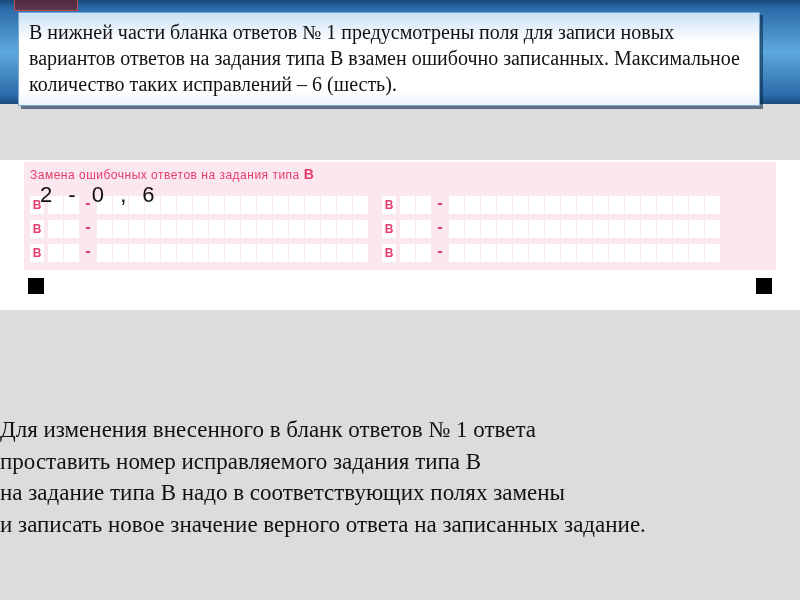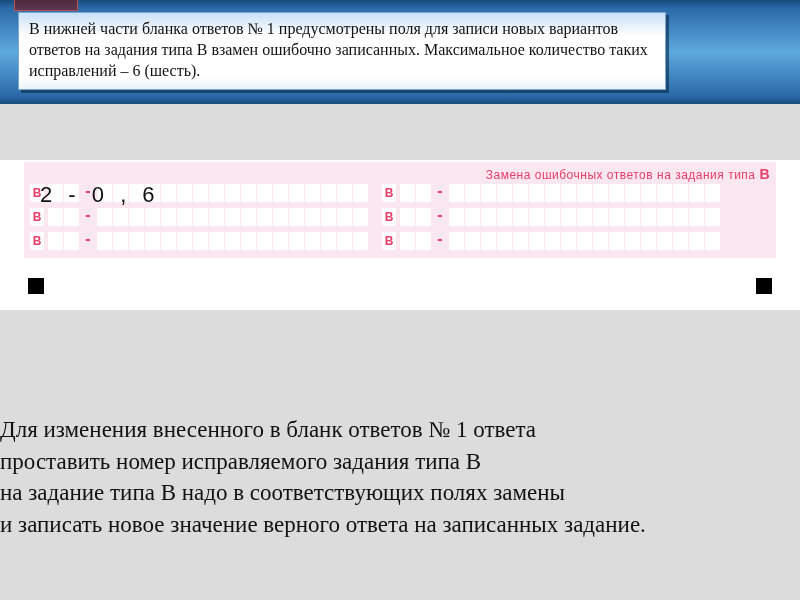--- a/index.html
+++ b/index.html
@@ -15,48 +15,48 @@
     position:absolute;left:0;top:0;width:800px;height:104px;
     background:linear-gradient(#1a4a7a 0%,#2a6aa8 8%,#5da9dd 50%,#2a6aa8 92%,#1a4a7a 100%);
   }
   .banner-tab{
     position:absolute;left:14px;top:0;width:62px;height:10px;
     background:rgba(120,20,20,.6);
     border:1px solid #c05050;border-top:none;
   }
   
   .card{
-    position:absolute;left:18px;top:12px;width:648px;
+    position:absolute;left:18px;top:12px;width:742px;
     background:linear-gradient(#c9e0f6 0%,#ffffff 30%,#ffffff 85%,#e9f2fb 100%);
     border:1px solid #7aa8d0;
     box-shadow:3px 3px 0 rgba(10,40,70,.6);
     padding:6px 10px 8px 10px;
     box-sizing:border-box;
     color:#111;
-    font-size:16px;
+    font-size:20px;
     line-height:1.3;
   }
   
   .formwrap{
     position:absolute;left:0;top:160px;width:800px;height:150px;
     background:#fff;
   }
   .form{
     position:absolute;left:24px;top:2px;width:752px;
     background:#fbe7ef;
     padding:4px 6px 8px 6px;
     box-sizing:border-box;
   }
   .form-title{
-    text-align:right;
+    text-align:left;
     color:#e73d6a;
     font-family:Arial,sans-serif;
     font-size:12px;
     letter-spacing:.5px;
-    margin-bottom:2px;
+    margin-bottom:14px;
   }
   .form-title b{font-weight:bold;font-size:14px}
   .rows{display:flex;flex-direction:column;gap:6px}
   .pair{display:flex;gap:14px}
   .entry{display:flex;align-items:center;gap:4px}
   .B{
     width:14px;height:18px;
     background:#fff;
     color:#e73d6a;
     font:bold 12px/18px Arial,sans-serif;

